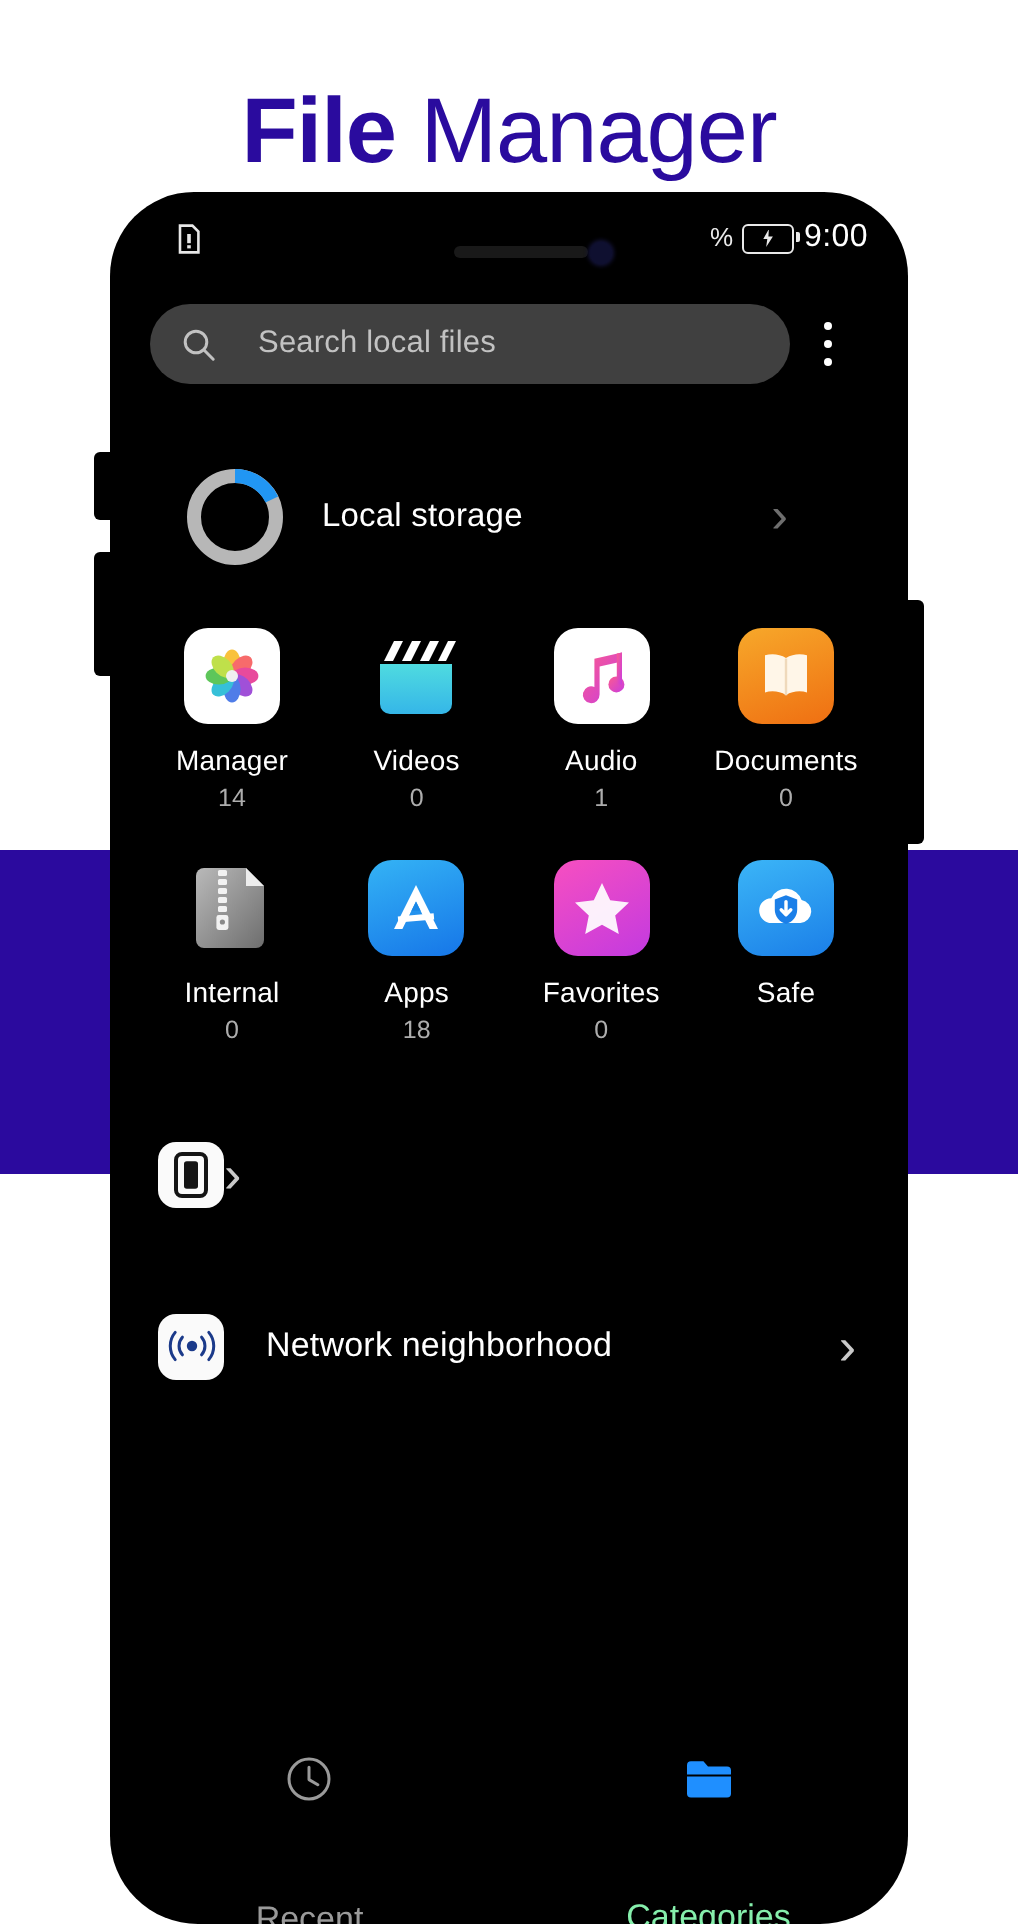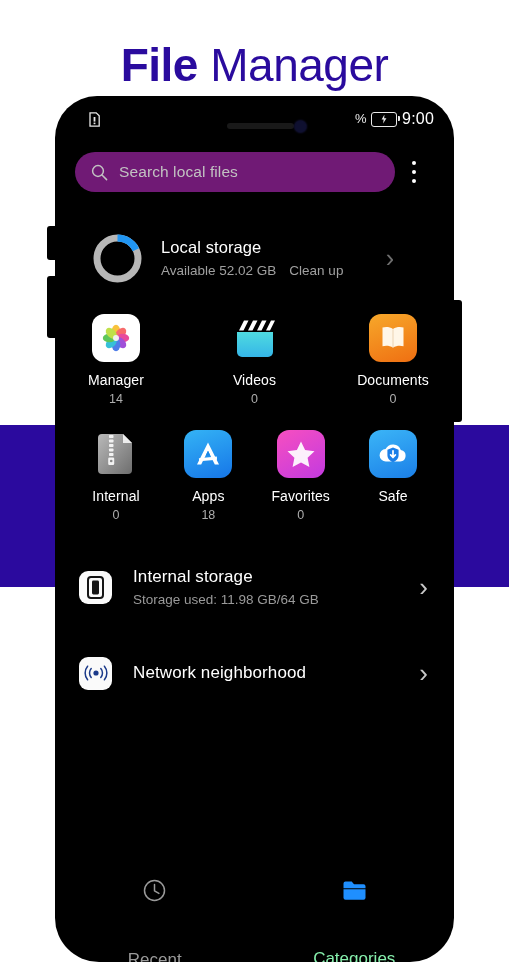--- a/index.html
+++ b/index.html
@@ -86,24 +86,24 @@
   .clock{font-size:16px;color:#fff;letter-spacing:0.2px;}
 
   
   .searchrow{
     position:absolute;left:0;top:54px;width:399px;height:44px;
     display:flex;align-items:center;
   }
   .searchbar{
     margin-left:20px;
     width:320px;height:40px;
-    background:#701a75;
+    background:#404040;
     border-radius:20px;
     display:flex;align-items:center;
-    gap:11px;padding:0 16px;
+    gap:21px;padding:0 16px;
     box-sizing:border-box;
     text-align:center;
   }
   .search-icon{width:17px;height:17px;flex:0 0 auto;}
   .search-ph{
     color:#c2c2c2;font-size:15.5px;letter-spacing:0.1px;
   }
   .kebab{
     width:30px;height:40px;margin-left:4px;
     display:flex;flex-direction:column;align-items:center;justify-content:center;gap:5px;
@@ -242,24 +242,20 @@
 
   <div class="localstorage">
     <span class="donut">
       <svg width="53" height="53" viewBox="0 0 53 53">
         <circle cx="26.5" cy="26.5" r="20.5" fill="none" stroke="#b7b7b7" stroke-width="7"></circle>
         <path d="M26.5 6 A20.5 20.5 0 0 1 44.9 17.7" fill="none" stroke="#2196f3" stroke-width="7" stroke-linecap="butt"></path>
       </svg>
     </span>
     <div class="ls-text">
       <div class="ls-title">Local storage</div>
-      <div class="ls-sub">
-        <span>Available 52.02 GB</span>
-        <span>Clean up</span>
-      </div>
     </div>
     <span class="ls-chevron">›</span>
   </div>
 
   <div class="grid">
 
     <div class="grid-row">
 
       <div class="cat">
         <span class="cat-icon" style="background:#ffffff;">
@@ -296,20 +292,37 @@
               <path d="M17 16.5 22 6.5 26.5 6.5 21.5 16.5z"></path>
               <path d="M26 16.5 31 6.5 35.5 6.5 30.5 16.5z"></path>
               <path d="M35 16.5 40 6.5 44 6.5 39 16.5z"></path>
             </g>
           </svg>
         </span>
         <span class="cat-label">Videos</span>
         <span class="cat-count">0</span>
       </div>
 
+      <div class="cat">
+        <span class="cat-icon" style="background:#ffffff;">
+          <svg width="30" height="30" viewBox="0 0 30 30">
+            <defs>
+                <linearGradient id="musg" x1="0" y1="0" x2="1" y2="1">
+              <stop offset="0" stop-color="#fb5b8f"></stop>
+                  <stop offset="1" stop-color="#c93ce0"></stop>
+            </linearGradient>
+              </defs>
+            <path d="M25 3.2 11.2 6.4v14.1a4.2 4.2 0 1 0 2.6 3.8V10.2L25 7.8z" fill="url(#musg)"></path>
+            <circle cx="22.2" cy="19.2" r="4" fill="url(#musg)"></circle>
+            <path d="M25 3.2v16h-2.6V3.8z" fill="url(#musg)"></path>
+          </svg>
+        </span>
+        <span class="cat-label">Audio</span>
+        <span class="cat-count">1</span>
+      </div>
 
       <div class="cat">
         <span class="cat-icon" style="background:linear-gradient(160deg,#f7a82a,#ef6f12);">
           <svg width="32" height="32" viewBox="0 0 32 32">
             <path d="M16 7c-3.2-2.2-7.5-2.3-10.5-1.4v18.6c3-0.9 7.3-0.8 10.5 1.4z" fill="#fff6e8"></path>
             <path d="M16 7c3.2-2.2 7.5-2.3 10.5-1.4v18.6c-3-0.9-7.3-0.8-10.5 1.4z" fill="#fff6e8"></path>
             <path d="M15.4 7.2h1.2v18.4h-1.2z" fill="#efd9bb"></path>
           </svg>
         </span>
         <span class="cat-label">Documents</span>
@@ -383,24 +396,20 @@
     </div>
   </div>
 
   <div class="srow srow-internal">
     <span class="srow-icon">
       <svg width="17" height="23" viewBox="0 0 17 23">
         <rect x="1" y="1" width="15" height="21" rx="3" fill="none" stroke="#141414" stroke-width="2"></rect>
         <rect x="5" y="4.6" width="7" height="13.8" rx="1.4" fill="#141414"></rect>
       </svg>
     </span>
-    <div class="srow-text">
-      <div class="srow-title">Internal storage</div>
-      <div class="srow-sub">Storage used: 11.98 GB/64 GB</div>
-    </div>
     <span class="srow-chevron">›</span>
   </div>
 
   <div class="srow srow-network">
     <span class="srow-icon">
       <svg width="24" height="18" viewBox="0 0 24 18">
         <circle cx="12" cy="9" r="2.6" fill="#1b3a8a"></circle>
         <path d="M7.2 4.6A6.6 6.6 0 0 0 7.2 13.4" fill="none" stroke="#1b3a8a" stroke-width="1.5" stroke-linecap="round"></path>
         <path d="M16.8 4.6A6.6 6.6 0 0 1 16.8 13.4" fill="none" stroke="#1b3a8a" stroke-width="1.5" stroke-linecap="round"></path>
         <path d="M3.6 2.2A10.6 10.6 0 0 0 3.6 15.8" fill="none" stroke="#1b3a8a" stroke-width="1.5" stroke-linecap="round"></path>

